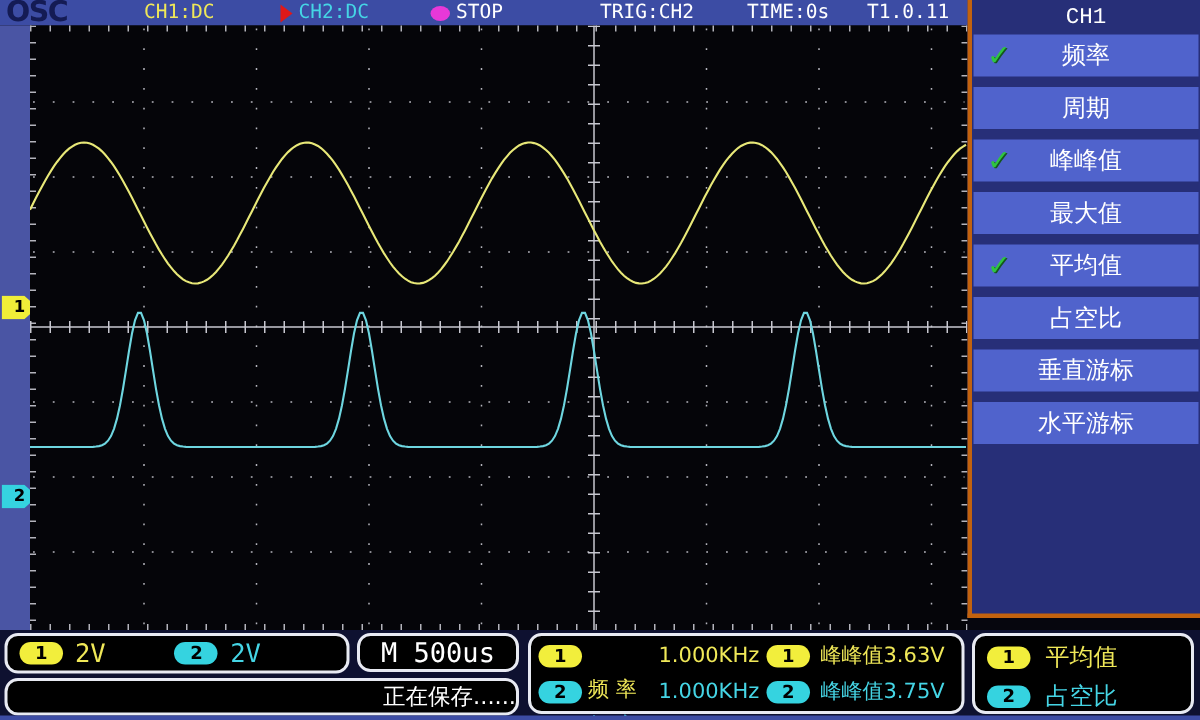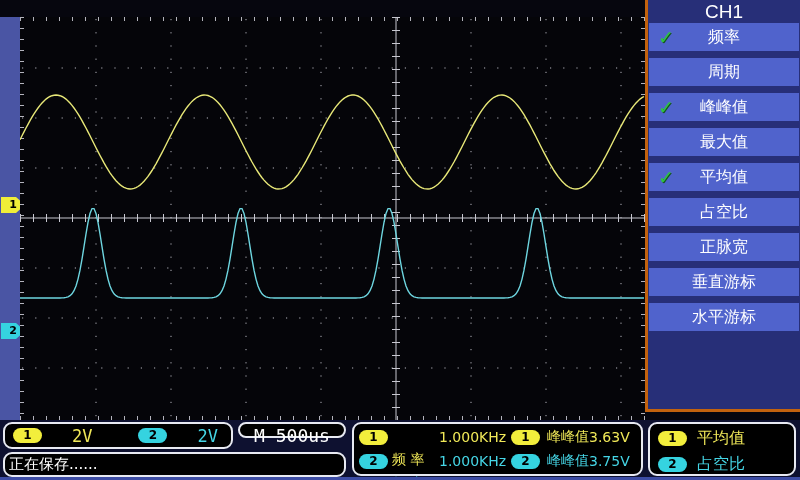--- a/index.html
+++ b/index.html
@@ -17,55 +17,66 @@
   .leftmargin{position:absolute;left:0;top:17px;width:20px;height:403px;background:#4a55a4;}
   .chmarker{position:absolute;left:1px;width:24px;height:16px;color:#000;font-weight:bold;font-size:11px;
     text-align:center;line-height:16px;clip-path:polygon(0 0,15px 0,24px 8px,15px 16px,0 16px);
     font-family:"DejaVu Sans","Liberation Sans",sans-serif;}
   .m1{top:180px;background:#f0ee38;} .m2{top:306px;background:#35d3e0;}
   
   .scope{position:absolute;left:20px;top:17px;width:625px;height:403px;background:#050509;}
   
   .sidebar{position:absolute;left:645px;top:0;width:155px;height:412px;background:#272f78;
     border-left:3px solid #c2620e;border-bottom:3px solid #c2620e;box-sizing:border-box;}
-  .sb-title{height:23px;line-height:23px;text-align:center;color:#fff;font-size:19px;
-    font-family:Liberation Sans, sans-serif;}
+  .sb-title{height:23px;line-height:23px;text-align:center;color:#fff;font-size:15px;
+    font-family:Liberation Mono, monospace;}
   .sb-btn{position:relative;height:28px;margin:0 1px 7px 1px;background:#5063cc;color:#fff;
     font-size:16px;text-align:center;line-height:28px;cursor:pointer;
     font-family:"DejaVu Sans","Liberation Sans",sans-serif;}
   .sb-check{position:absolute;left:9px;top:0;color:#2fc53f;font-weight:bold;font-size:19px;
     text-shadow:1px 1px 0 #14581c;}
   
   .bottombar{position:absolute;left:0;top:420px;width:800px;height:60px;background:#0e1130;}
   .bottombar .edge{position:absolute;left:0;bottom:0;width:800px;height:3px;background:#3c4ca4;}
   .panel{position:absolute;background:#000;border:2px solid #e8eaf2;border-radius:9px;box-sizing:border-box;}
   .badge{display:inline-block;width:29px;height:15px;border-radius:8px;color:#000;font-weight:bold;
     font-size:12px;text-align:center;line-height:15px;vertical-align:middle;
     font-family:"DejaVu Sans","Liberation Sans",sans-serif;}
   .b-y{background:#f2ee3c;} .b-c{background:#35d3e0;}
   .cjk{font-family:"DejaVu Sans","Liberation Sans",sans-serif;}
   .p-scale{left:3px;top:2px;width:230px;height:27px;}
   .p-scale .row{display:flex;align-items:center;height:100%;padding-left:8px;gap:8px;}
-  .scale-val{font-size:17px;margin-left:22px;}
-  .p-time{left:238px;top:2px;width:108px;height:16px;color:#fff;font-size:18px;text-align:center;line-height:23px;}
+  .scale-val{font-size:17px;}
+  .p-time{left:238px;top:2px;width:108px;height:26px;color:#fff;font-size:18px;text-align:center;line-height:23px;}
   .p-meas{left:352px;top:2px;width:291px;height:54px;padding:1px 0;}
   .meas-row{display:flex;align-items:center;height:24px;padding-left:5px;font-size:14px;white-space:nowrap;}
   .meas-row .badge{margin-right:4px;flex:none;}
   .meas-lbl{width:47px;flex:none;margin-top:46px;} .meas-lbl2{margin-left:3px;flex:none;}
   .meas-val{width:72px;flex:none;}
   .row-y{color:#f0e858;} .row-c{color:#45d5e5;}
   .p-pend{left:648px;top:2px;width:148px;height:54px;}
   .pend-row{display:flex;align-items:center;height:24px;padding-left:8px;gap:10px;font-size:16px;margin-top:2px;}
-  .p-status{left:3px;top:32px;width:343px;height:25px;color:#fff;font-size:15px;line-height:20px;padding-left:4px;}
+  .p-status{left:3px;top:32px;width:343px;height:25px;color:#fff;font-size:15px;line-height:20px;padding-left:4px;text-align:right;}
 </style>
 </head>
 <body>
 
 <div class="screen">
 
+  <div class="topbar">
+    <span class="logo">OSC</span>
+    <span class="tb-item ch1-col" style="left:96px">CH1:DC</span>
+    <span class="trig-arrow"></span>
+    <span class="tb-item ch2-col" style="left:199px">CH2:DC</span>
+    <span class="stop-dot"></span>
+    <span class="tb-item" style="left:304px">STOP</span>
+    <span class="tb-item" style="left:400px">TRIG:CH2</span>
+    <span class="tb-item" style="left:498px">TIME:0s</span>
+    <span class="tb-item" style="left:578px">T1.0.11</span>
+  </div>
 
   <div class="leftmargin">
     <div class="chmarker m1">1</div>
     <div class="chmarker m2">2</div>
   </div>
 
   <div class="scope">
     <svg id="scope-svg" width="625" height="403" viewBox="0 0 625 403">
       <g id="grid" stroke="#b4b4bc">
           <line x1="0" y1="1.5" x2="625" y2="1.5" stroke-width="5" stroke-dasharray="1 12"></line>
@@ -97,21 +108,20 @@
 
   <div class="sidebar">
     <div class="sb-title">CH1</div>
     <div id="menu">
         <div class="sb-btn"><span class="sb-check">✓</span><span>频率</span></div>
         <div class="sb-btn"><span>周期</span></div>
         <div class="sb-btn"><span class="sb-check">✓</span><span>峰峰值</span></div>
         <div class="sb-btn"><span>最大值</span></div>
         <div class="sb-btn"><span class="sb-check">✓</span><span>平均值</span></div>
         <div class="sb-btn"><span>占空比</span></div>
-        <div class="sb-btn"><span>正脉宽</span></div>
         <div class="sb-btn"><span>垂直游标</span></div>
         <div class="sb-btn"><span>水平游标</span></div>
       </div>
   </div>
 
   <div class="bottombar">
     <div class="panel p-scale">
       <div class="row">
         <span class="badge b-y">1</span>
         <span class="scale-val row-y">2V</span>

